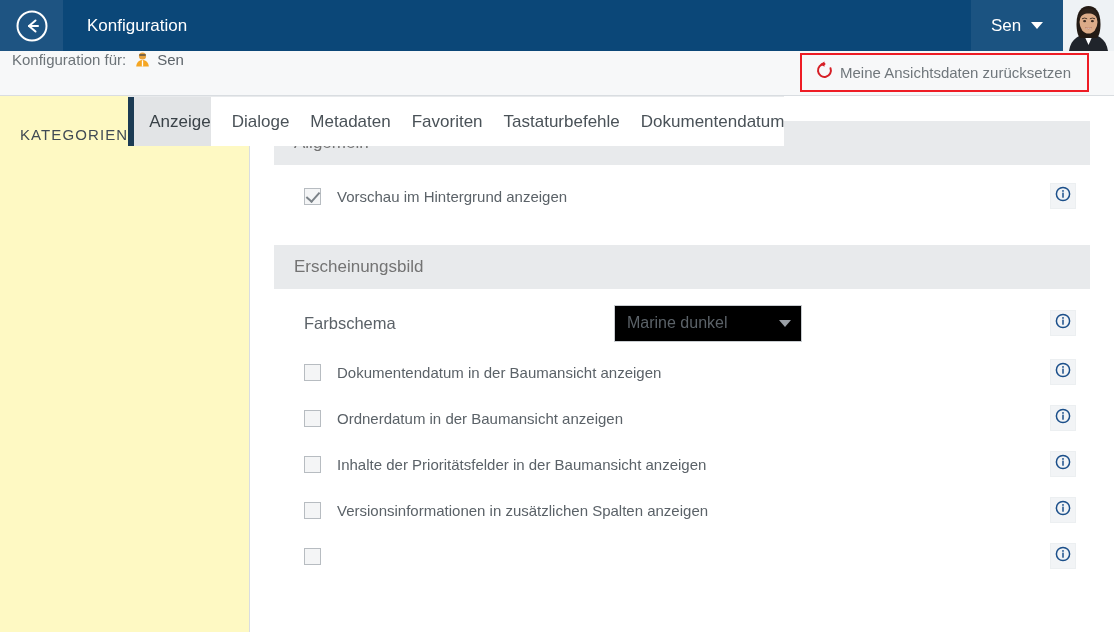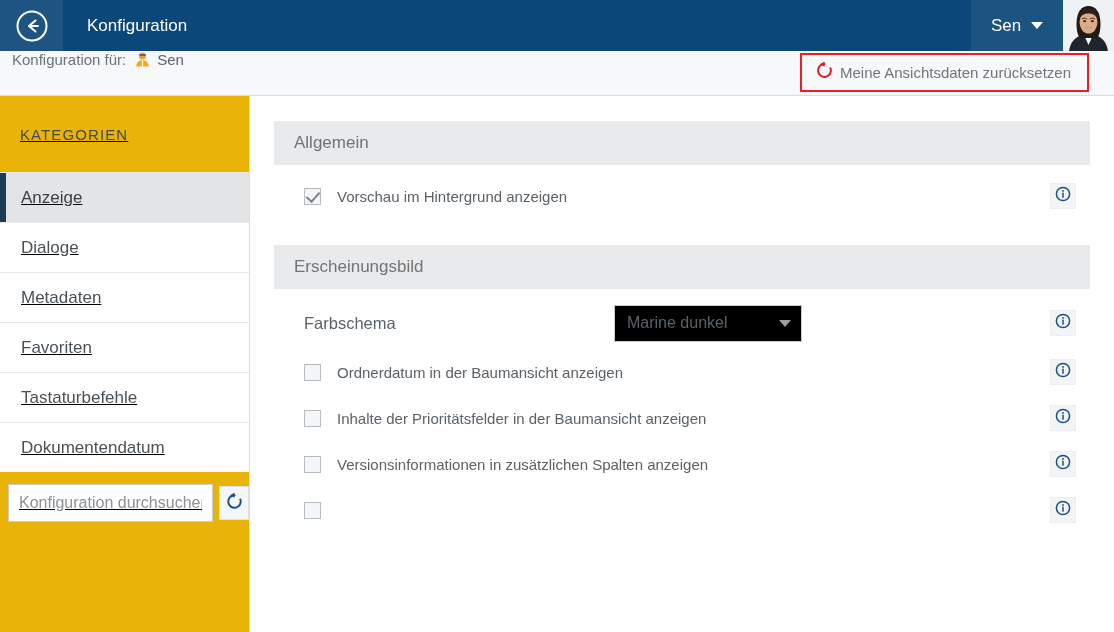--- a/index.html
+++ b/index.html
@@ -134,24 +134,23 @@
     display: flex;
     height: 536px;
     align-items: stretch;
   }
 
   
   .sidebar {
     width: 250px;
     flex: 0 0 250px;
     border-right: 1px solid #d9dde1;
-    background: #eab308;
-    display: flex;
-    flex-direction: column;
-    text-decoration: underline;
+    background: #fef9c3;
+    display: flex;
+    flex-direction: row;
   }
   .sidebar-title {
     height: 76px;
     display: flex;
     align-items: center;
     padding-left: 20px;
     color: #404a54;
     font-size: 15px;
     letter-spacing: 1.1px;
     font-weight: normal;
@@ -459,20 +458,33 @@
               <span>
                 <svg width="16" height="16" viewBox="0 0 16 16">
                   <circle cx="8" cy="8" r="6.6" fill="none" stroke="#1b4f8a" stroke-width="1.5"></circle>
                   <circle cx="8" cy="4.9" r="0.95" fill="#1b4f8a"></circle>
                   <rect x="7.25" y="6.6" width="1.5" height="5.2" rx="0.5" fill="#1b4f8a"></rect>
                 </svg>
               </span>
             </span>
           </div>
 
+          <div class="opt-row">
+            <span class="cb"></span>
+            <span class="opt-label">Dokumentendatum in der Baumansicht anzeigen</span>
+            <span class="info-btn">
+              <span>
+                <svg width="16" height="16" viewBox="0 0 16 16">
+                  <circle cx="8" cy="8" r="6.6" fill="none" stroke="#1b4f8a" stroke-width="1.5"></circle>
+                  <circle cx="8" cy="4.9" r="0.95" fill="#1b4f8a"></circle>
+                  <rect x="7.25" y="6.6" width="1.5" height="5.2" rx="0.5" fill="#1b4f8a"></rect>
+                </svg>
+              </span>
+            </span>
+          </div>
 
           <div class="opt-row">
             <span class="cb"></span>
             <span class="opt-label">Ordnerdatum in der Baumansicht anzeigen</span>
             <span class="info-btn">
               <span>
                 <svg width="16" height="16" viewBox="0 0 16 16">
                   <circle cx="8" cy="8" r="6.6" fill="none" stroke="#1b4f8a" stroke-width="1.5"></circle>
                   <circle cx="8" cy="4.9" r="0.95" fill="#1b4f8a"></circle>
                   <rect x="7.25" y="6.6" width="1.5" height="5.2" rx="0.5" fill="#1b4f8a"></rect>

